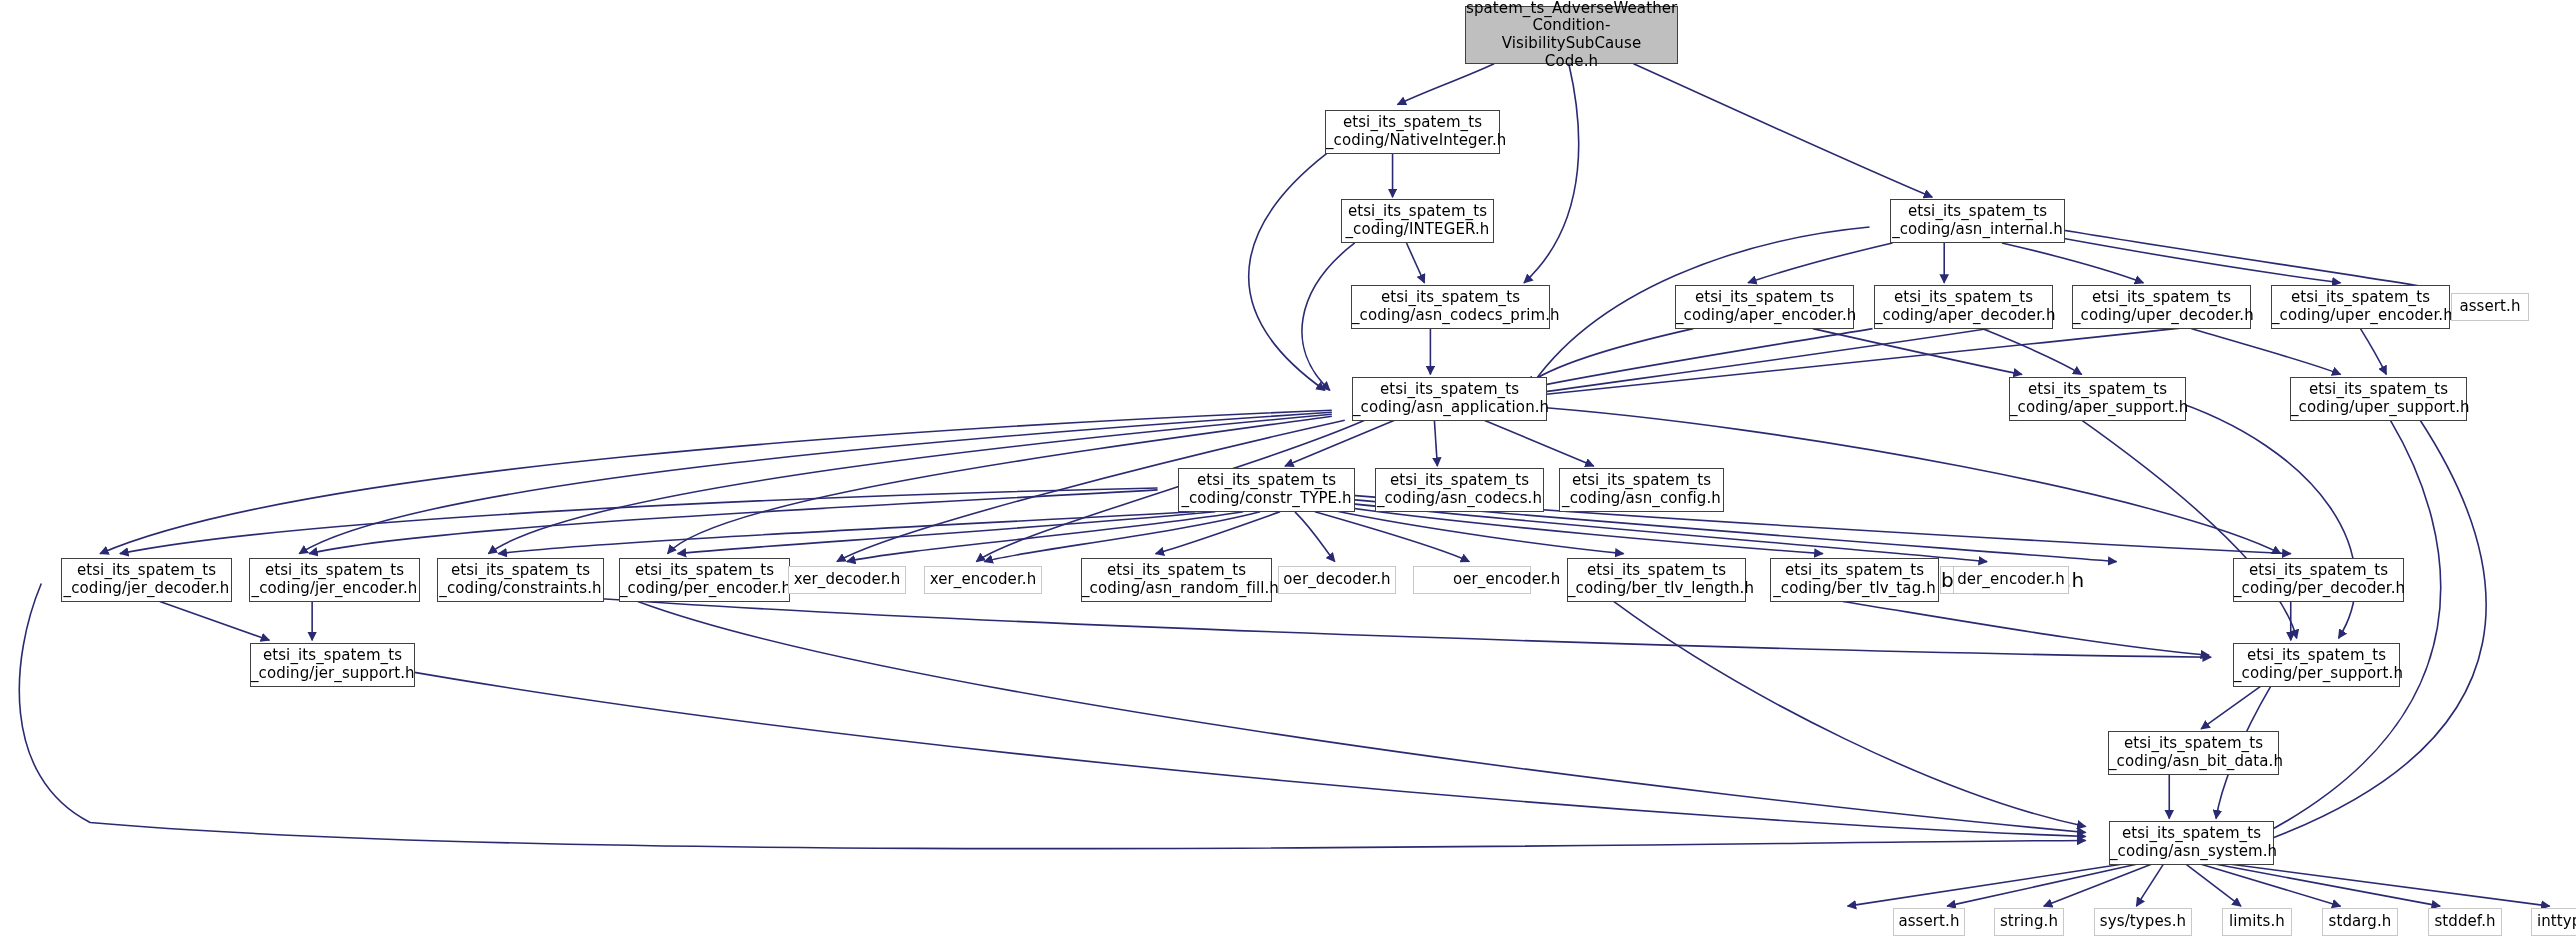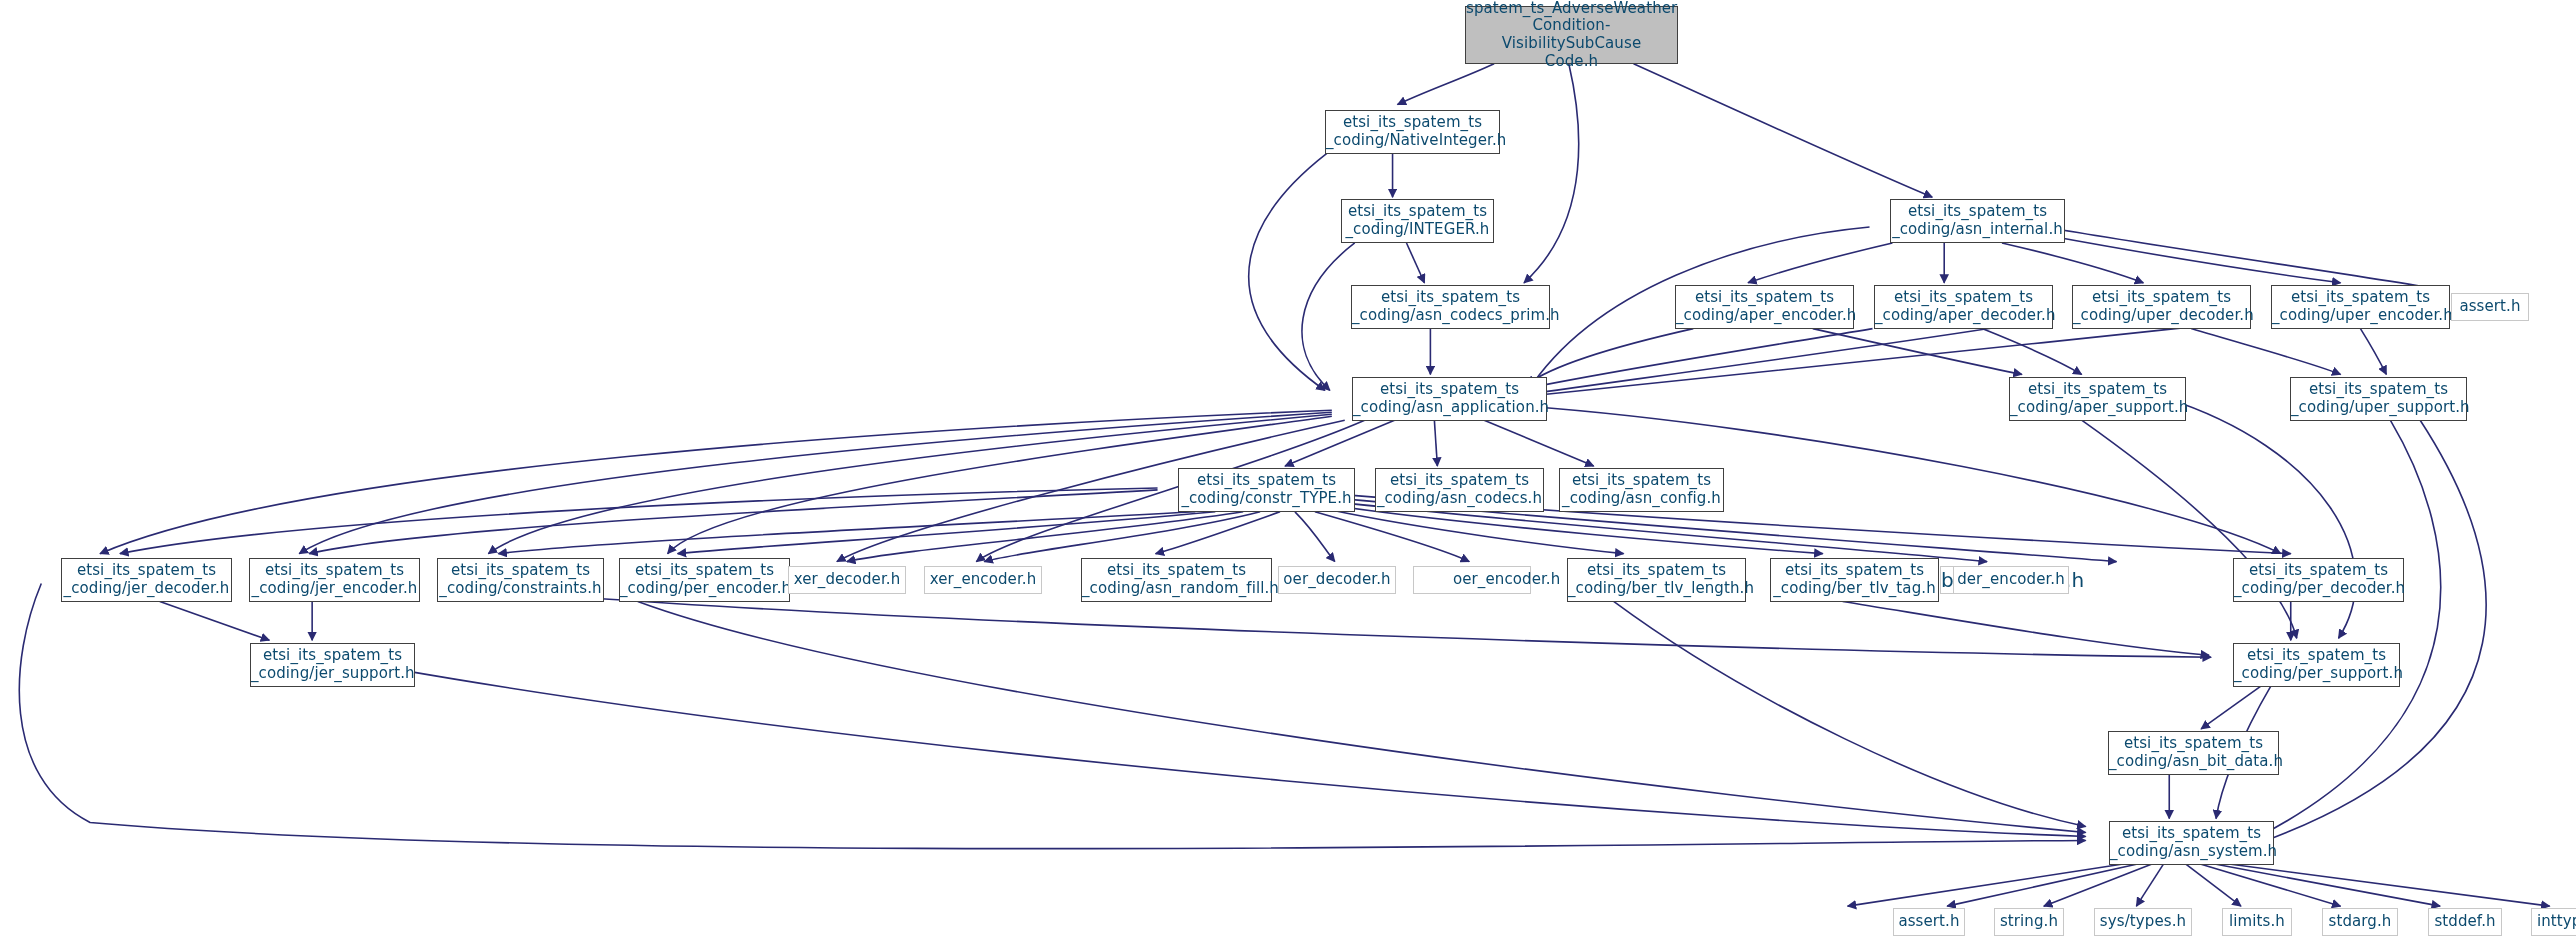--- a/index.html
+++ b/index.html
@@ -23,21 +23,21 @@
     height: 941px;
   }
   .node {
     position: absolute;
     box-sizing: border-box;
     display: flex;
     align-items: center;
     justify-content: center;
     text-align: center;
     line-height: 1.18;
-    color: #0c4a6e;
+    color: #000000;
     background: #ffffff;
     white-space: pre-line;
     letter-spacing: 0.1px;
   }
   .node-text {
     display: block;
     width: 100%;
     white-space: pre-line;
   }
   

